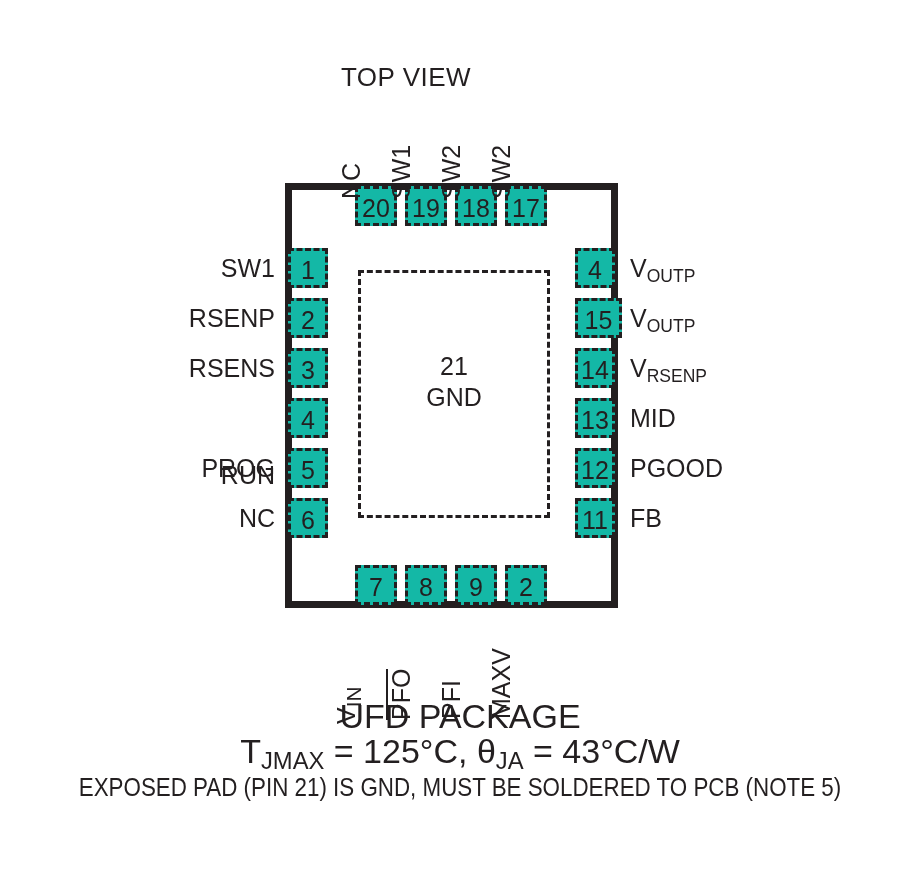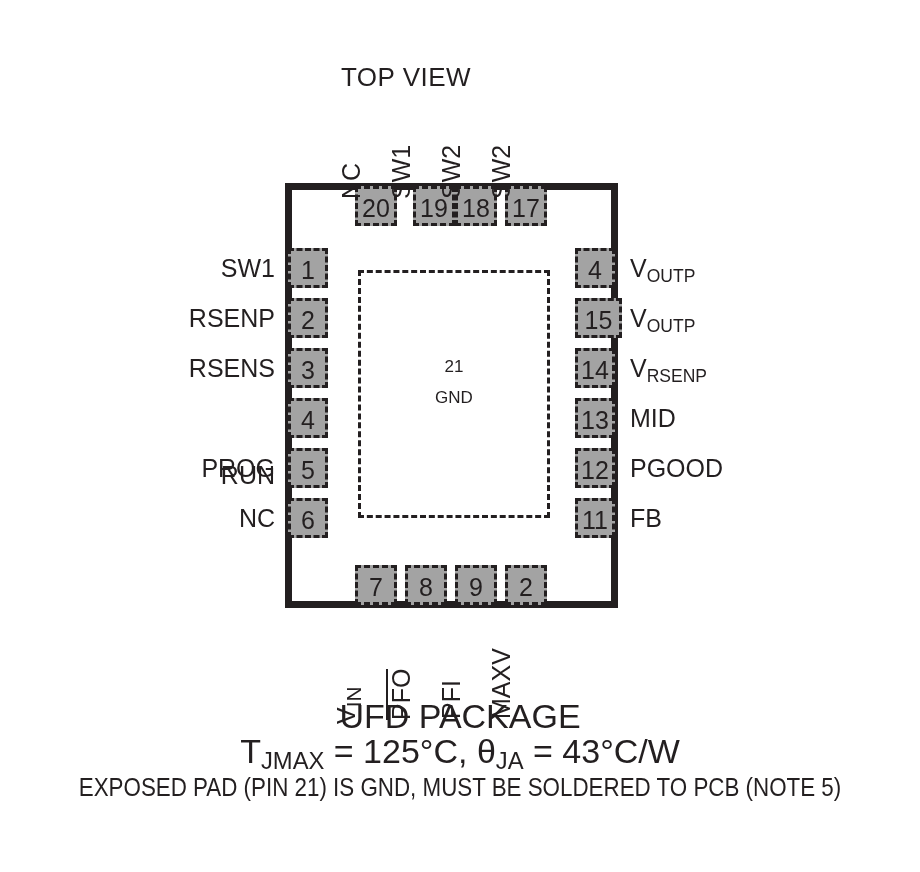--- a/index.html
+++ b/index.html
@@ -50,31 +50,31 @@
     box-sizing: border-box;
     border: 3px dashed #231f20;
     background: transparent;
   }
   #exposed-pad-text {
     position: absolute;
     left: 0;
     top: 78px;
     width: 100%;
     text-align: center;
-    font-size: 17px;
+    font-size: 25px;
     line-height: 31px;
     white-space: pre-line;
   }
 
   
   .pad {
     position: absolute;
     box-sizing: border-box;
     border: 3px dashed #231f20;
-    background: #a3a3a3;
+    background: #14b8a6;
     font-size: 25px;
     text-align: center;
     color: #231f20;
   }
   .pad span {
     position: absolute;
     left: 0;
     width: 100%;
     text-align: center;
   }
@@ -159,21 +159,21 @@
 <div id="package-body"></div>
 
 <div id="exposed-pad">
   <div id="exposed-pad-text">21
 GND</div>
 </div>
 
 <div class="pad top" style="left:355px; top:186px;">
   <span>20</span>
 </div>
-<div class="pad top" style="left:405px; top:186px;margin-left:8px;">
+<div class="pad top" style="left:405px; top:186px;">
   <span>19</span>
 </div>
 <div class="pad top" style="left:455px; top:186px;">
   <span>18</span>
 </div>
 <div class="pad top" style="left:505px; top:186px;">
   <span>17</span>
 </div>
 
 <div class="vlabel" style="left:366px; top:170px;">NC</div>

